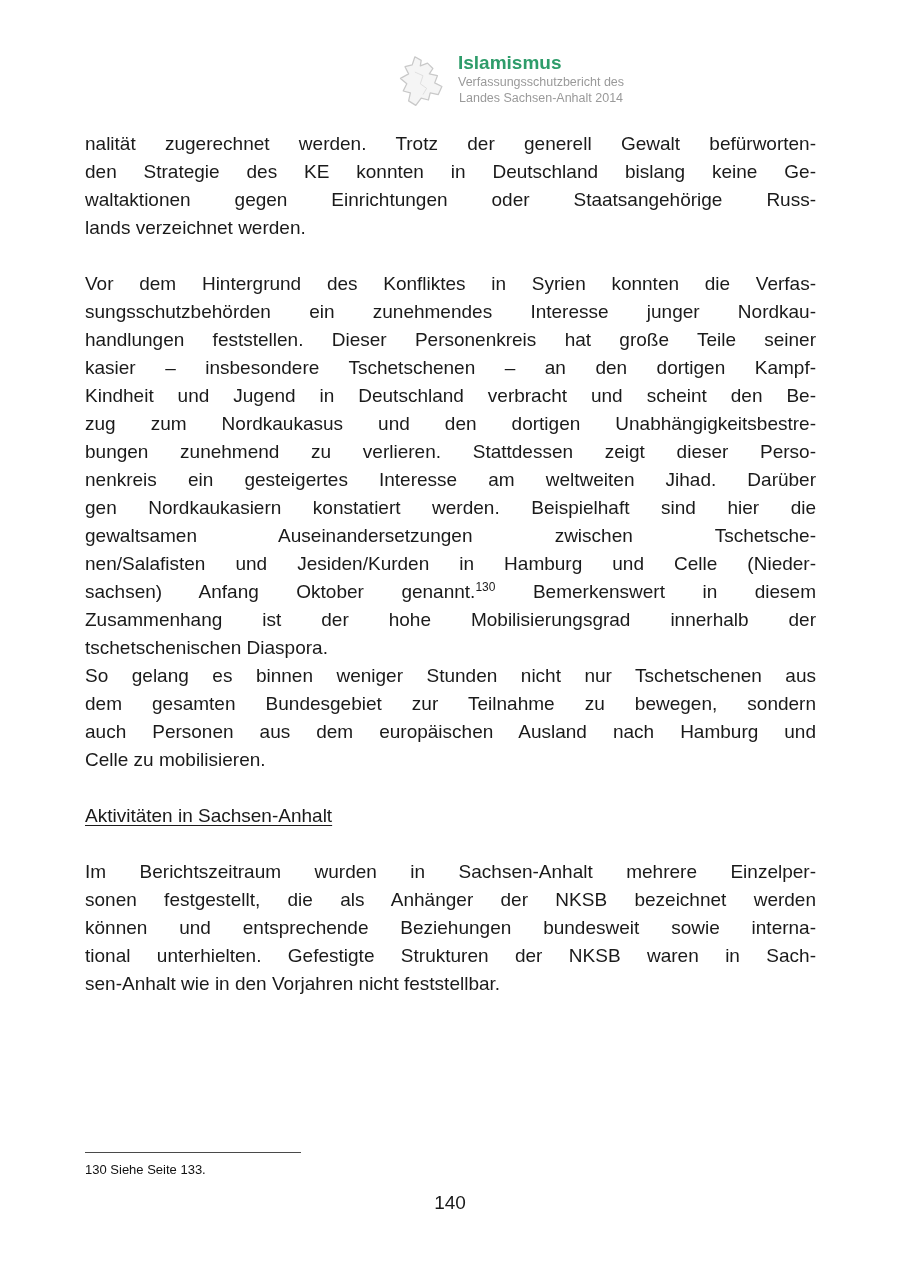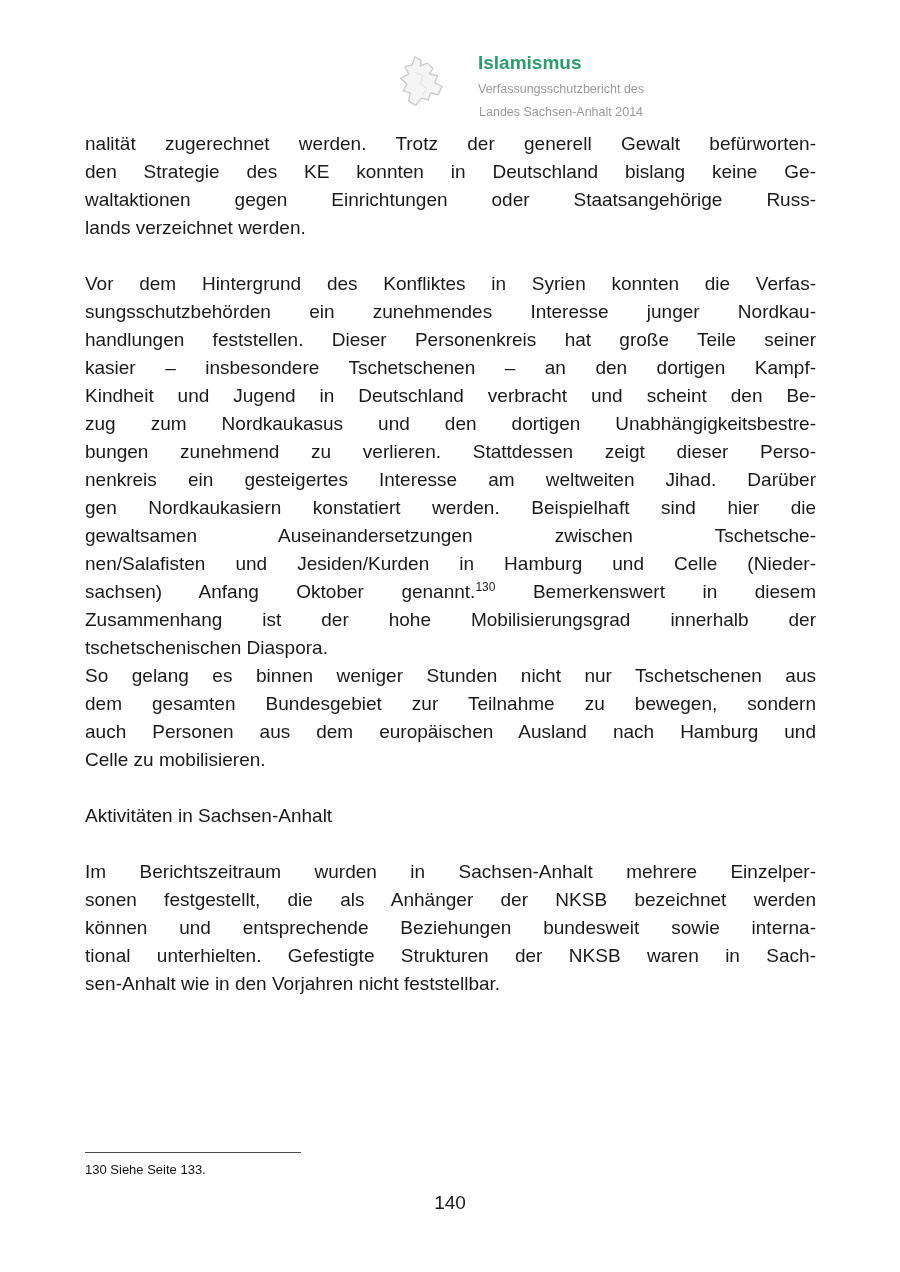--- a/index.html
+++ b/index.html
@@ -16,32 +16,31 @@
     overflow: hidden;
   }
 
   
   .brand {
     position: absolute;
     top: 52px;
     left: 396px;
     display: flex;
     align-items: flex-start;
-    gap: 28px;
+    gap: 8px;
   }
   .brand-map { width: 54px; height: 56px; flex: 0 0 auto; margin-top: 2px; }
   .brand-title {
     font-size: 19px;
     font-weight: 700;
     line-height: 22px;
   }
   .brand-sub {
     font-size: 12.5px;
     line-height: 16px;
-    margin-top: 7px;
   }
 
   
   .doc-body {
     position: absolute;
     top: 130px;
     left: 85px;
     width: 731px;
   }
   .line {
@@ -49,20 +48,21 @@
     line-height: 28px;
     text-align: justify;
     text-align-last: justify;
     white-space: normal;
   }
   .para .line:last-child { text-align-last: left; }
   .gap { height: 28px; }
   .heading {
     font-size: 19px;
     line-height: 28px;
+    text-decoration: underline;
     text-underline-offset: 3px;
     text-align: center;
     text-align-last: left;
   }
   sup {
     font-size: 12px;
     line-height: 0;
     vertical-align: super;
   }
 

